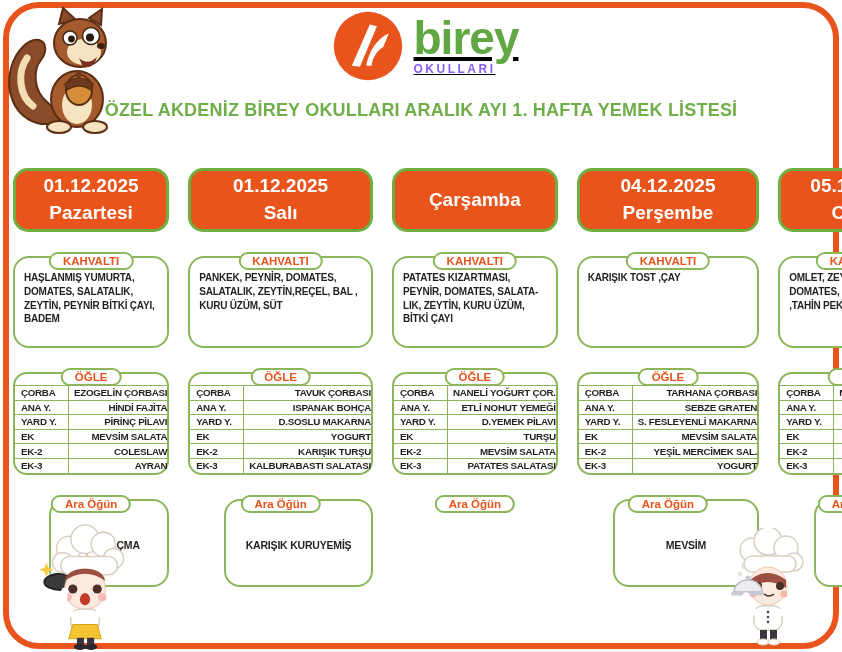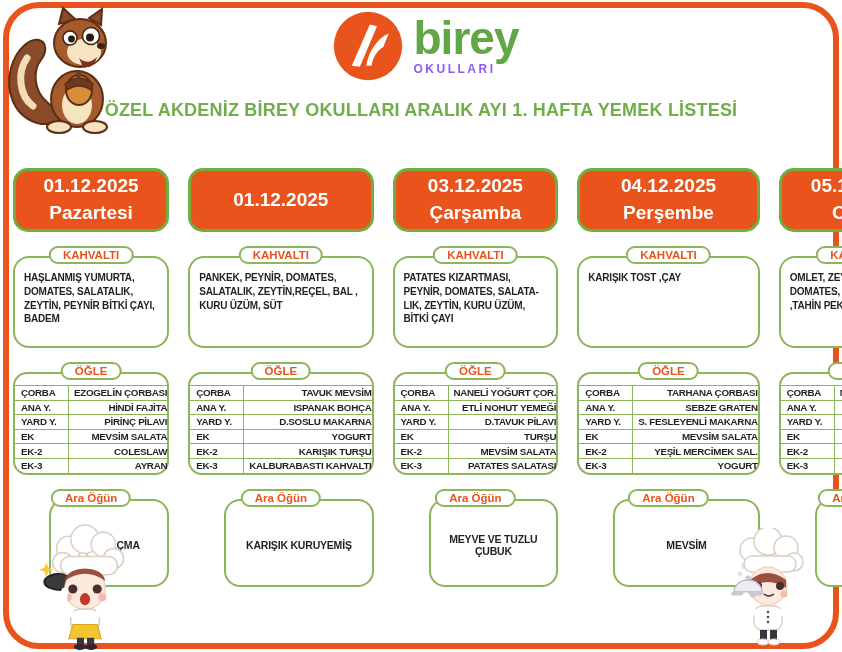--- a/index.html
+++ b/index.html
@@ -2,35 +2,35 @@
 <html><head>
 <meta charset="utf-8">
 <style>
   html,body{margin:0;padding:0;background:#ffffff;}
   .page{position:relative;width:842px;height:652px;background:#fff;overflow:hidden;
         font-family:"Liberation Sans",sans-serif;}
   .frame{position:absolute;inset:2px 3px 3px 3px;border:6px solid #E8541B;border-radius:36px;
          pointer-events:none;z-index:1;}
   
   .logo-row{position:absolute;top:10px;left:8px;right:0;display:flex;justify-content:center;
-            align-items:center;gap:10px;z-index:2;}
+            align-items:center;gap:10px;z-index:2;text-decoration:underline;}
   .logo-circle{width:72px;height:72px;}
   .logo-texts{display:flex;flex-direction:column;line-height:1;}
   .logo-brand{font-size:46px;font-weight:bold;color:#61A744;letter-spacing:-1px;line-height:0.95;}
   .logo-sub{font-size:12px;font-weight:bold;color:#8b5cf6;letter-spacing:2.5px;margin-top:2px;}
   .main-title{position:absolute;top:100px;left:0;right:0;text-align:center;color:#6FAE49;
               font-size:18px;font-weight:bold;letter-spacing:0.2px;z-index:2;}
   
   .menu-grid{position:absolute;top:129px;left:13px;right:13px;display:grid;
              grid-template-columns:repeat(5,1fr);column-gap:19px;z-index:2;}
   .date-cell{height:58px;background:#E8541B;border:3px solid #6FAE3F;border-radius:15px;
              color:#fff;font-weight:bold;font-size:19px;text-align:center;display:flex;
              flex-direction:column;justify-content:center;line-height:1.4;margin-top:39px;}
   .cell{position:relative;margin-top:14px;padding-top:10px;}
-  .pill{position:absolute;top:0;left:50%;transform:translateX(-50%);background:#fff;
+  .pill{position:absolute;top:6px;left:50%;transform:translateX(-50%);background:#fff;
         border:2px solid #8CB65A;border-radius:9px;padding:1px 12px;color:#E8541B;
         font-weight:bold;font-size:11.5px;white-space:nowrap;z-index:3;}
   .box{background:#fff;border:2px solid #8CB65A;border-radius:16px;color:#231f20;
        font-weight:bold;}
   .bf-box{height:70px;padding:13px 10px 5px 9px;font-size:10px;line-height:1.38;
           letter-spacing:-0.2px;}
   .lunch-box{padding-top:11px;border-radius:14px;overflow:visible;}
   .lunch-row{display:flex;border-top:1.5px solid #8CB65A;min-height:13.6px;
              align-items:center;font-size:9.8px;letter-spacing:-0.3px;}
   .lunch-label{width:45px;flex-shrink:0;padding:0 2px 0 6px;border-right:1.5px solid #8CB65A;
@@ -86,24 +86,24 @@
   </svg>
 
   <div class="menu-grid" id="menu-grid">
     <div class="date-cell">
       <div>01.12.2025</div>
       <div>Pazartesi</div>
     </div>
 
     <div class="date-cell">
       <div>01.12.2025</div>
-    </div>
-
-    <div class="date-cell">
-      <div>03.12.2025</div>
+      <div>Salı</div>
+    </div>
+
+    <div class="date-cell">
       <div>Çarşamba</div>
     </div>
 
     <div class="date-cell">
       <div>04.12.2025</div>
       <div>Perşembe</div>
     </div>
 
     <div class="date-cell">
       <div>05.12.2025</div>
@@ -163,59 +163,59 @@
           <div class="lunch-value">AYRAN</div>
         </div>
       </div>
     </div>
 
     <div class="cell">
       <div class="pill">ÖĞLE</div>
       <div class="box lunch-box">
         <div class="lunch-row">
           <div class="lunch-label">ÇORBA</div>
-          <div class="lunch-value">TAVUK MEVSİM</div>
+          <div class="lunch-value">TAVUK ÇORBASI</div>
         </div>
         <div class="lunch-row">
           <div class="lunch-label">ANA Y.</div>
           <div class="lunch-value">ISPANAK BOHÇA</div>
         </div>
         <div class="lunch-row">
           <div class="lunch-label">YARD Y.</div>
           <div class="lunch-value">D.SOSLU MAKARNA</div>
         </div>
         <div class="lunch-row">
           <div class="lunch-label">EK</div>
           <div class="lunch-value">YOGURT</div>
         </div>
         <div class="lunch-row">
           <div class="lunch-label">EK-2</div>
           <div class="lunch-value">KARIŞIK TURŞU</div>
         </div>
         <div class="lunch-row">
           <div class="lunch-label">EK-3</div>
-          <div class="lunch-value">KALBURABASTI KAHVALTI</div>
+          <div class="lunch-value">KALBURABASTI SALATASI</div>
         </div>
       </div>
     </div>
 
     <div class="cell">
       <div class="pill">ÖĞLE</div>
       <div class="box lunch-box">
         <div class="lunch-row">
           <div class="lunch-label">ÇORBA</div>
           <div class="lunch-value">NANELİ YOĞURT ÇOR.</div>
         </div>
         <div class="lunch-row">
           <div class="lunch-label">ANA Y.</div>
           <div class="lunch-value">ETLİ NOHUT YEMEĞİ</div>
         </div>
         <div class="lunch-row">
           <div class="lunch-label">YARD Y.</div>
-          <div class="lunch-value">D.TAVUK PİLAVI</div>
+          <div class="lunch-value">D.YEMEK PİLAVI</div>
         </div>
         <div class="lunch-row">
           <div class="lunch-label">EK</div>
           <div class="lunch-value">TURŞU</div>
         </div>
         <div class="lunch-row">
           <div class="lunch-label">EK-2</div>
           <div class="lunch-value">MEVSİM SALATA</div>
         </div>
         <div class="lunch-row">
@@ -290,21 +290,20 @@
       <div class="box snack-box">SADE AÇMA</div>
     </div>
 
     <div class="cell">
       <div class="pill">Ara Öğün</div>
       <div class="box snack-box">KARIŞIK KURUYEMİŞ</div>
     </div>
 
     <div class="cell">
       <div class="pill">Ara Öğün</div>
-      <div class="box snack-box">MEYVE VE TUZLU ÇUBUK</div>
     </div>
 
     <div class="cell">
       <div class="pill">Ara Öğün</div>
       <div class="box snack-box">MEVSİM</div>
     </div>
 
     <div class="cell">
       <div class="pill">Ara Öğün</div>
       <div class="box snack-box">MEYVE</div>

